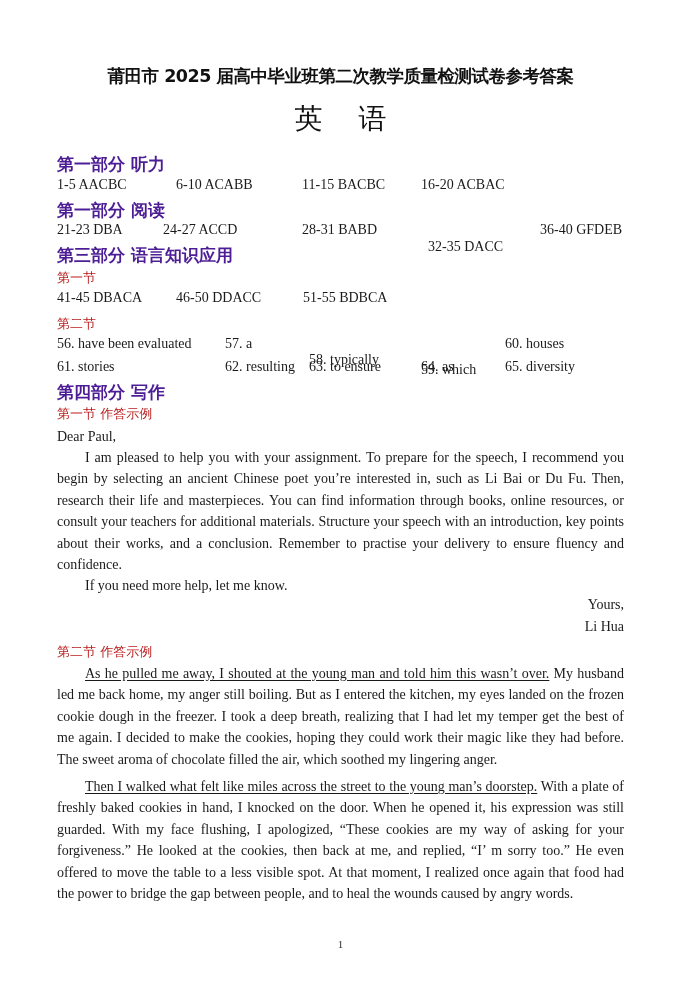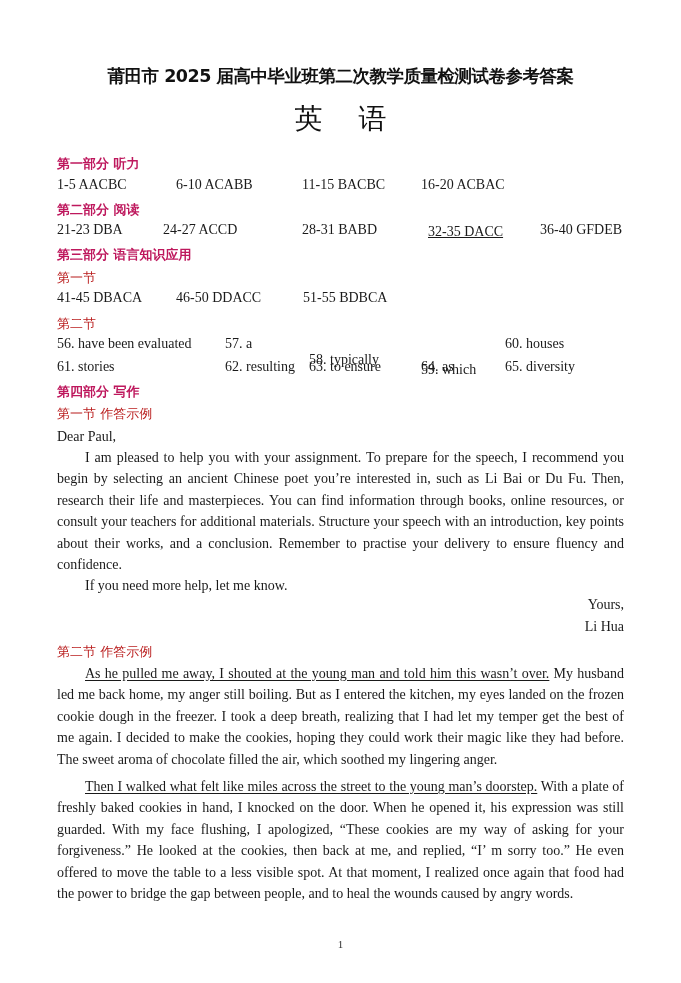--- a/index.html
+++ b/index.html
@@ -19,22 +19,22 @@
     font-family: "DejaVu Sans", sans-serif; font-size: 28px; color: #111;
     word-spacing: 0;
   }
   .subject span { display: inline-block; }
   .subject .gap { width: 36px; }
   .line {
     position: absolute; left: 57px; font-size: 14px; line-height: 22px;
     white-space: nowrap;
   }
   .heading {
-    font-family: "DejaVu Sans", sans-serif; font-weight: bold; font-size: 13px;
-    color: #be185d;
+    font-family: "DejaVu Sans", sans-serif; font-weight: bold; font-size: 17px;
+    color: #4c1d95;
   }
   .sub {
     font-family: "DejaVu Sans", sans-serif; font-size: 13px; color: #b91c1c;
   }
   .cell { position: absolute; white-space: nowrap; font-size: 14px; }
   .para {
     position: absolute; left: 57px; width: 567px; font-size: 14px;
     line-height: 21.4px; text-align: justify; text-indent: 28px;
   }
   .para u { text-decoration: underline; text-underline-offset: 2px; }
@@ -55,26 +55,26 @@
   </div>
 
   <div class="line heading" style="top:153px;">第一部分  听力</div>
   <div>
     <div class="cell" style="top:177px; left:57px;">1-5 AACBC</div>
     <div class="cell" style="top:177px; left:176px;">6-10 ACABB</div>
     <div class="cell" style="top:177px; left:302px;">11-15 BACBC</div>
     <div class="cell" style="top:177px; left:421px;">16-20 ACBAC</div>
   </div>
 
-  <div class="line heading" style="top:199px;">第二部分  阅读</div>
+  <div class="line heading" style="top:199px;">第一部分  阅读</div>
   <div>
     <div class="cell" style="top:222px; left:57px;">21-23 DBA</div>
     <div class="cell" style="top:222px; left:163px;">24-27 ACCD</div>
     <div class="cell" style="top:222px; left:302px;">28-31 BABD</div>
-    <div class="cell" style="top:224px; left:428px;text-decoration:underline;">32-35 DACC</div>
+    <div class="cell" style="top:239px; left:428px;">32-35 DACC</div>
     <div class="cell" style="top:222px; left:540px;">36-40 GFDEB</div>
   </div>
 
   <div class="line heading" style="top:244px;">第三部分  语言知识应用</div>
   <div class="line sub" style="top:267px;">第一节</div>
   <div>
     <div class="cell" style="top:290px; left:57px;">41-45 DBACA</div>
     <div class="cell" style="top:290px; left:176px;">46-50 DDACC</div>
     <div class="cell" style="top:290px; left:303px;">51-55 BDBCA</div>
   </div>

